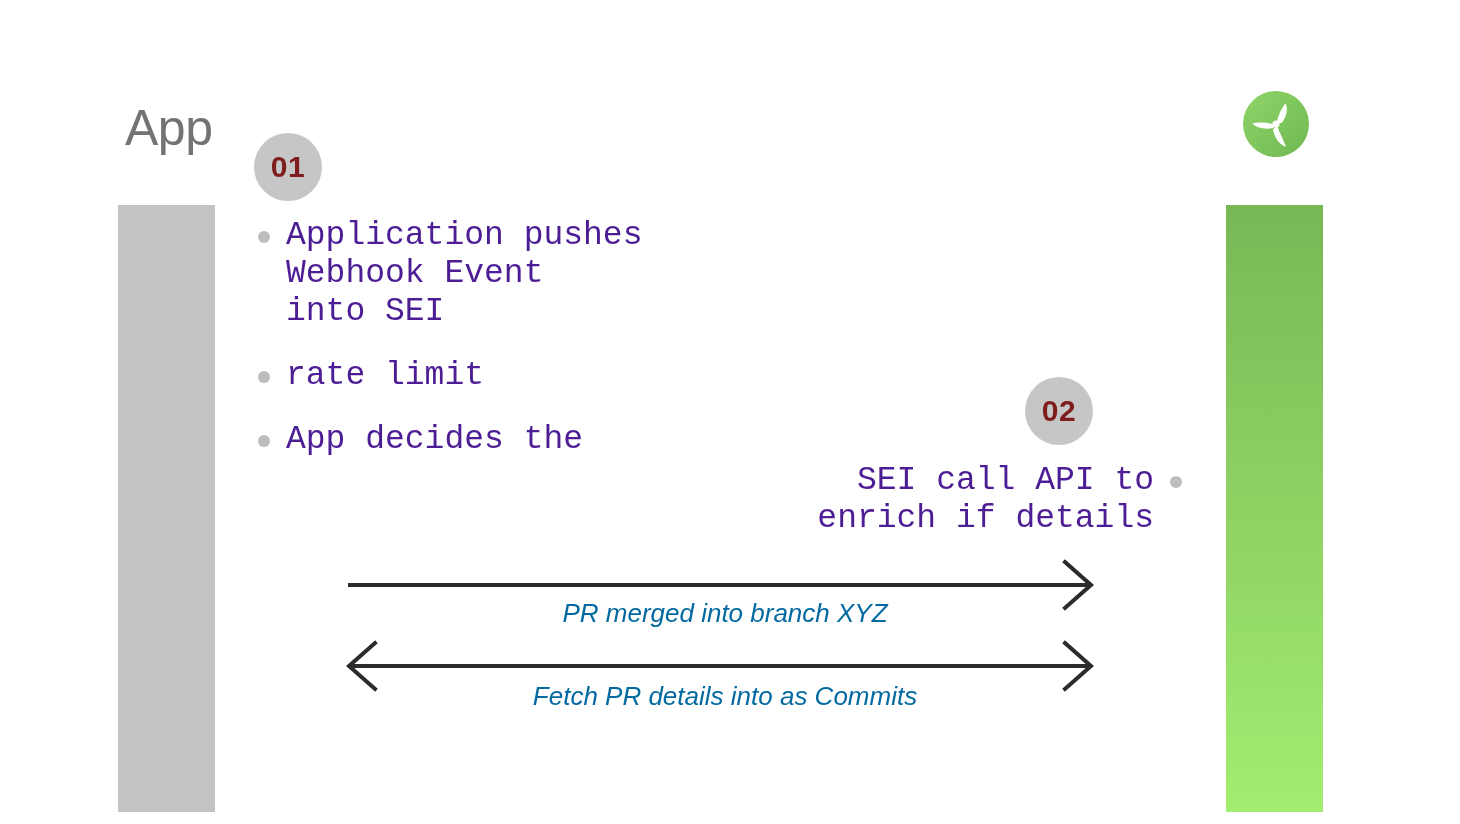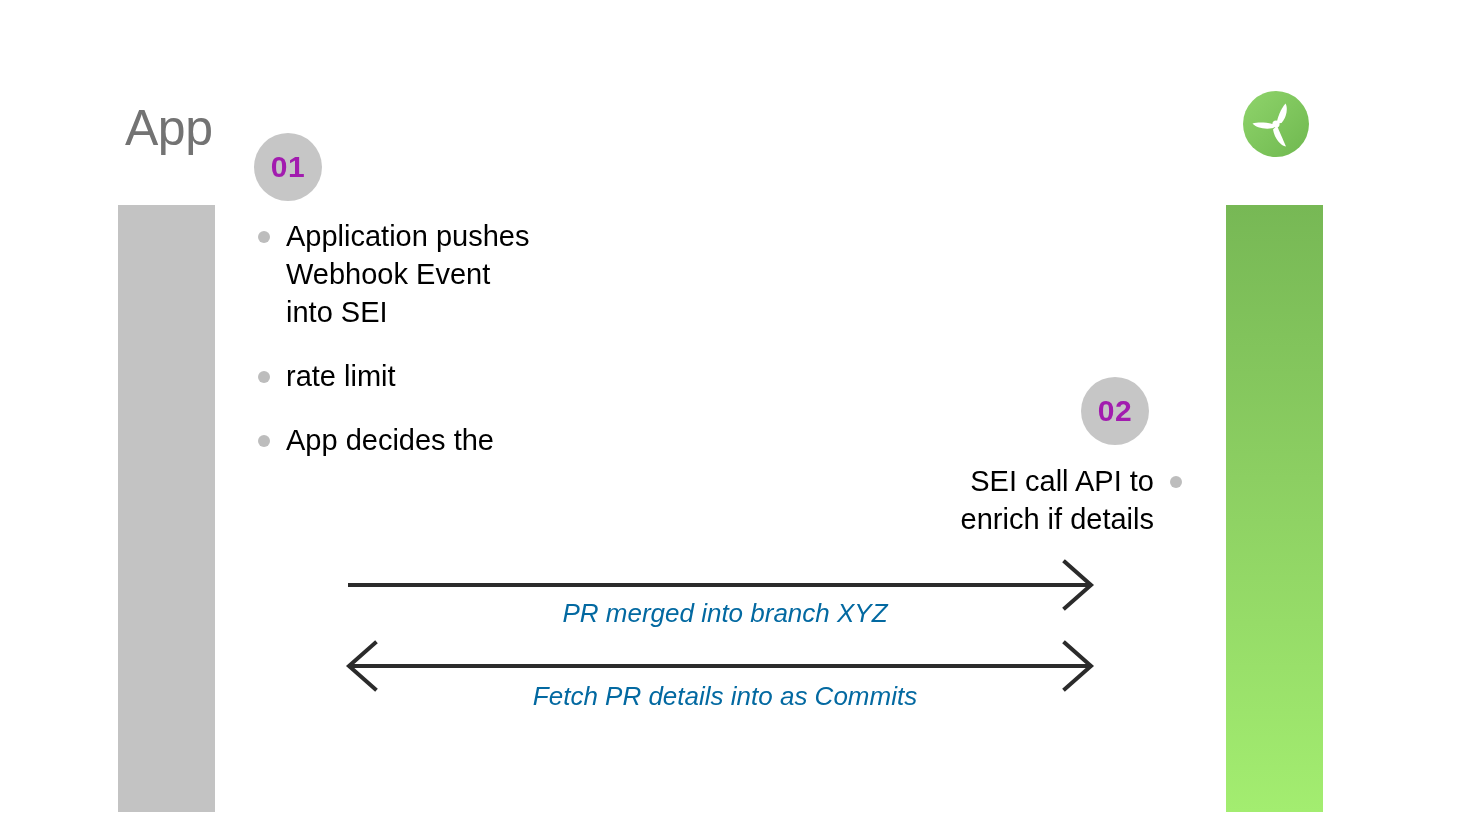--- a/index.html
+++ b/index.html
@@ -57,42 +57,43 @@
     height: 68px;
   }
 
   
   .step-badge {
     position: absolute;
     width: 68px;
     height: 68px;
     border-radius: 50%;
     background: #c6c6c6;
-    color: #a21caf;
+    color: #7f1d1d;
     font-size: 30px;
     font-weight: 700;
     display: flex;
     align-items: center;
     justify-content: center;
     letter-spacing: 0.5px;
   }
   .badge-01 { left: 254px; top: 133px; }
-  .badge-02 { left: 1081px; top: 377px; }
+  .badge-02 { left: 1025px; top: 377px; }
 
   
   .bullet-group {
     position: absolute;
   }
   .bullet-group.left  { left: 254px; }
   .bullet-item {
     position: relative;
-    font-size: 29px;
+    font-size: 33px;
     line-height: 38px;
-    color: #000000;
+    color: #4c1d95;
     margin-bottom: 26px;
+    font-family: Liberation Mono, monospace;
   }
   .bullet-item:last-child { margin-bottom: 0; }
 
   
   .bullet-group.left .bullet-item {
     padding-left: 32px;
   }
   .bullet-group.left .dot {
     position: absolute;
     left: 4px;

